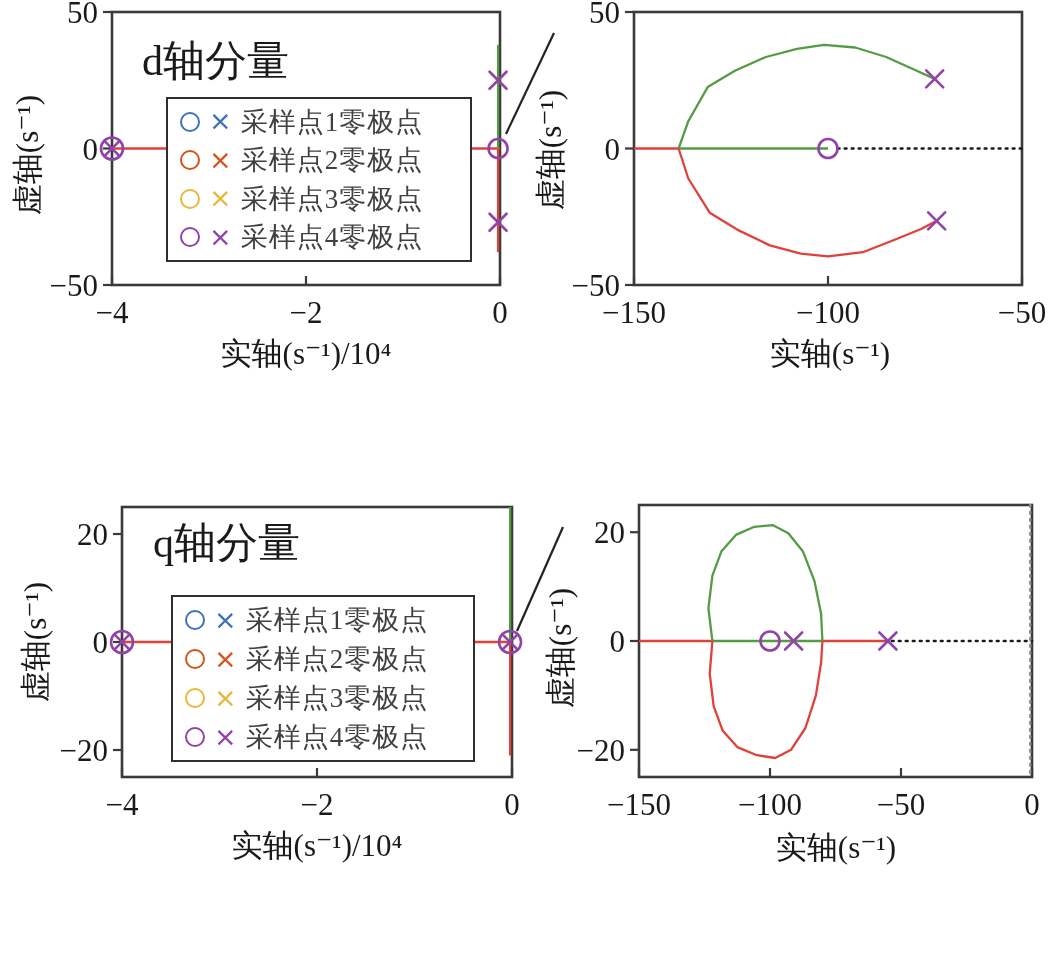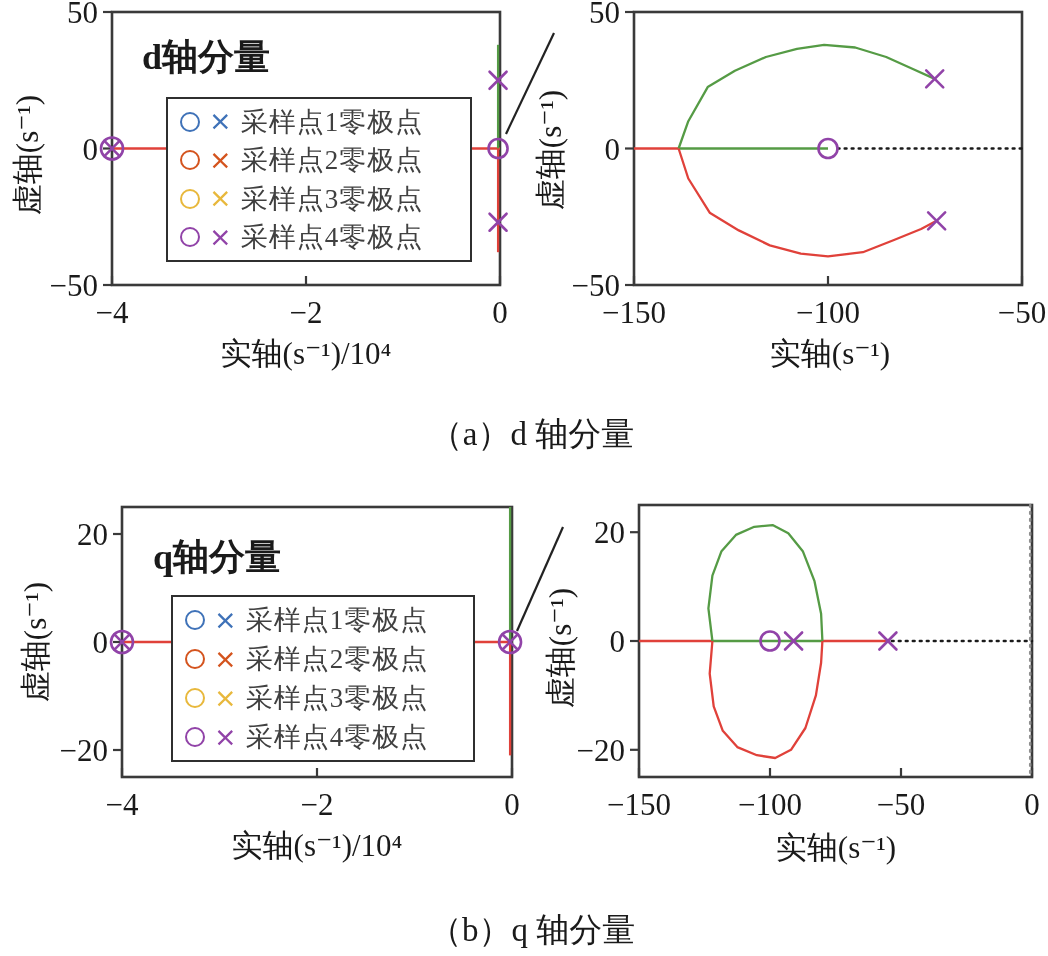--- a/index.html
+++ b/index.html
@@ -10,41 +10,41 @@
   #plot-svg{position:absolute;left:0;top:0;}
   #plot-svg text{
     font-family:"Liberation Serif","DejaVu Serif",serif;
     font-size:31px;fill:#1a1a1a;
   }
   .axis-label{
     position:absolute;white-space:nowrap;font-size:31px;line-height:1;
     transform:translate(-50%,-50%);
   }
   .axis-label.rot{transform:translate(-50%,-50%) rotate(-90deg);}
-  .title-inside{position:absolute;font-size:36px;line-height:1.1;white-space:nowrap;font-weight:bold;}
+  .title-inside{position:absolute;font-size:42px;line-height:1.1;white-space:nowrap;}
   .legend{
     position:absolute;border:2.4px solid #2f2f2f;background:#ffffff;
     box-sizing:border-box;display:flex;flex-direction:column;
     justify-content:space-evenly;padding:2px 4px 2px 12px;
   }
   .lg-row{display:flex;align-items:center;gap:9px;}
   .lg-circle{width:16px;height:16px;border:2.6px solid;border-radius:50%;flex:none;background:transparent;}
   .lg-x{font-family:"DejaVu Sans",sans-serif;font-size:27px;line-height:1;margin-top:-2px;flex:none;}
   .lg-label{font-size:27px;letter-spacing:1px;color:#404040;white-space:nowrap;}
   .caption{
     position:absolute;left:0;width:100%;padding-left:16px;box-sizing:border-box;
     text-align:center;font-size:33px;white-space:nowrap;
   }
   
   #yl-0{left:27px;top:155px;}   #xl-0{left:306px;top:353px;}
   #yl-1{left:550px;top:150px;}  #xl-1{left:830px;top:353px;}
   #yl-2{left:35px;top:642px;}   #xl-2{left:317px;top:845px;}
   #yl-3{left:560px;top:648px;}  #xl-3{left:836px;top:847px;}
   #ti-d{left:142px;top:38px;}
-  #ti-q{left:153px;top:538px;}
+  #ti-q{left:153px;top:520px;}
   #legend-a{left:166px;top:97px;width:306px;height:165px;}
   #legend-b{left:171px;top:595px;width:304px;height:167px;}
   #cap-a{top:412px;}
   #cap-b{top:908px;}
 </style>
 </head>
 <body>
 
 <div class="fig">
 
@@ -207,16 +207,14 @@
         <span class="lg-x" style="color: rgb(232, 184, 60);">×</span>
         <span class="lg-label">采样点3零极点</span>
       </div>
       <div class="lg-row">
         <span class="lg-circle" style="border-color: rgb(145, 67, 168);"></span>
         <span class="lg-x" style="color: rgb(145, 67, 168);">×</span>
         <span class="lg-label">采样点4零极点</span>
       </div>
     </div>
 
-  <div class="caption" id="cap-a">（a）d 轴分量</div>
-  <div class="caption" id="cap-b">（b）q 轴分量</div>
 
 </div>
 
 </body></html>

